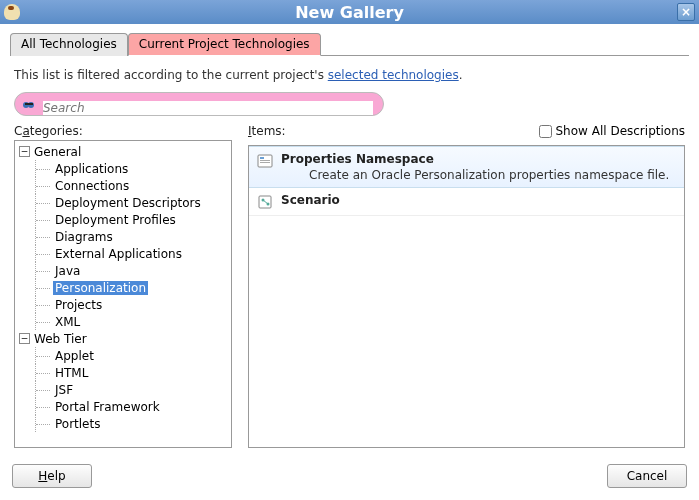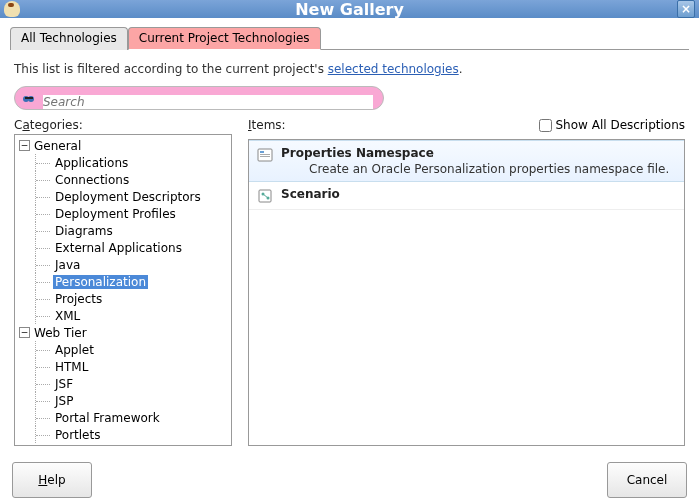--- a/index.html
+++ b/index.html
@@ -36,21 +36,21 @@
 .tree-row .label { padding: 0 2px; }
 .tree-row.selected .label { background: #4b89d8; color: #fff; }
 .items-list { }
 .item-row { display: flex; align-items: flex-start; padding: 5px 8px; border-bottom: 1px solid #eee; gap: 8px; cursor: pointer; }
 .item-row.selected { background: linear-gradient(to bottom, #f6faff, #e8f2ff); border-top: 1px solid #c8deee; border-bottom: 1px solid #c8deee; }
 .item-icon { width: 16px; height: 16px; flex: none; margin-top: 1px; }
 .item-text .title { font-weight: bold; color: #222; }
 .item-text .desc { color: #333; margin-top: 2px; margin-left: 28px; }
 .buttonbar { display: flex; padding: 10px 12px 12px 12px; gap: 8px; }
 .buttonbar .spacer { flex: 1; }
-button.btn { min-width: 80px; height: 36px; border: 1px solid #999; background: linear-gradient(to bottom, #fdfdfd, #e6e6e6); border-radius: 3px; cursor: pointer; padding: 0 14px; }
+button.btn { min-width: 80px; height: 24px; border: 1px solid #999; background: linear-gradient(to bottom, #fdfdfd, #e6e6e6); border-radius: 3px; cursor: pointer; padding: 0 14px; }
 button.btn.default { box-shadow: 0 0 0 1px #7aa7d9; }
 button.btn .ul { text-decoration: underline; }
 </style>
 </head>
 <body>
 
 <div class="titlebar">
   <div class="app-icon"></div>
   <div class="title">New Gallery</div>
   <div class="close">×</div>
@@ -136,24 +136,20 @@
               <span class="dotted"></span>
               <span class="label">Applet</span>
             </div>
             <div class="tree-row child">
               <span class="dotted"></span>
               <span class="label">HTML</span>
             </div>
             <div class="tree-row child">
               <span class="dotted"></span>
               <span class="label">JSF</span>
-            </div>
-            <div class="tree-row child">
-              <span class="dotted"></span>
-              <span class="label">JSP</span>
             </div>
             <div class="tree-row child">
               <span class="dotted"></span>
               <span class="label">Portal Framework</span>
             </div>
             <div class="tree-row child">
               <span class="dotted"></span>
               <span class="label">Portlets</span>
             </div>
           </div>

